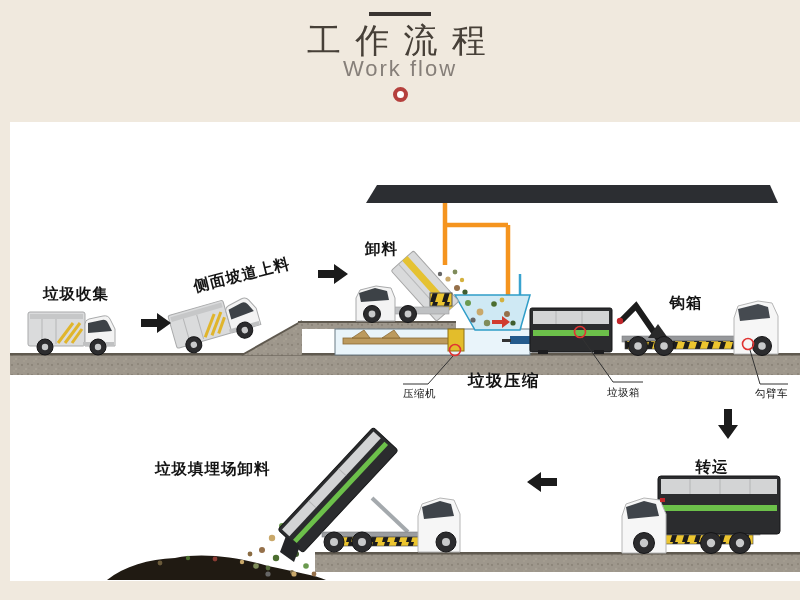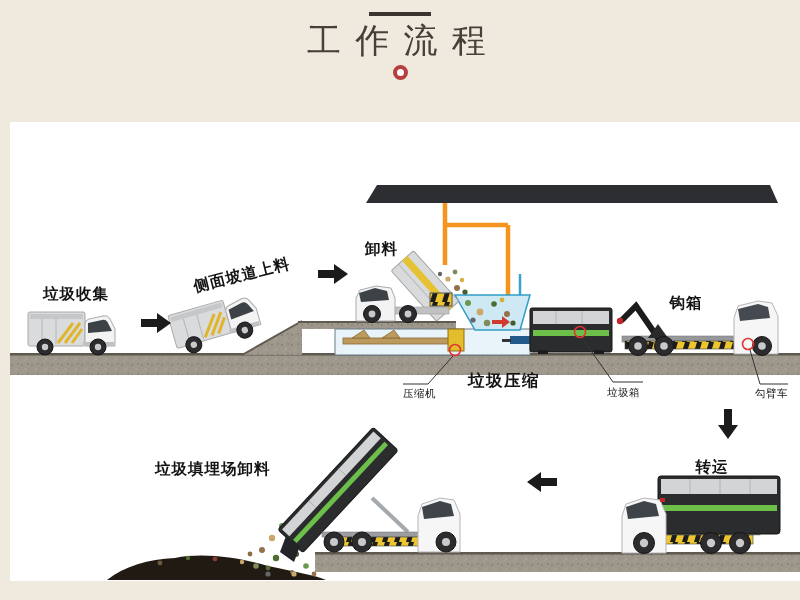--- a/index.html
+++ b/index.html
@@ -31,20 +31,21 @@
   .step-label{font-size:15.5px;font-weight:bold;letter-spacing:1px;}
   .big-label{font-size:16.5px;font-weight:bold;letter-spacing:1.5px;}
   .callout-label{font-size:10.5px;letter-spacing:0.5px;}
 </style>
 </head>
 <body>
 
 <div class="header">
   <div class="header-rule"></div>
   <div class="page-title">工作流程</div>
+  <div class="page-subtitle">Work flow</div>
   <div class="header-ring"></div>
 </div>
 
 <div class="panel">
 <svg viewBox="0 0 790 459" width="790" height="459">
   <defs>
     <pattern id="gravel" width="10" height="10" patternUnits="userSpaceOnUse">
       <rect width="10" height="10" fill="#9e978c"></rect>
       <circle cx="2" cy="3" r="0.9" fill="#857e72"></circle>
       <circle cx="6" cy="7" r="0.8" fill="#b4ada0"></circle>

